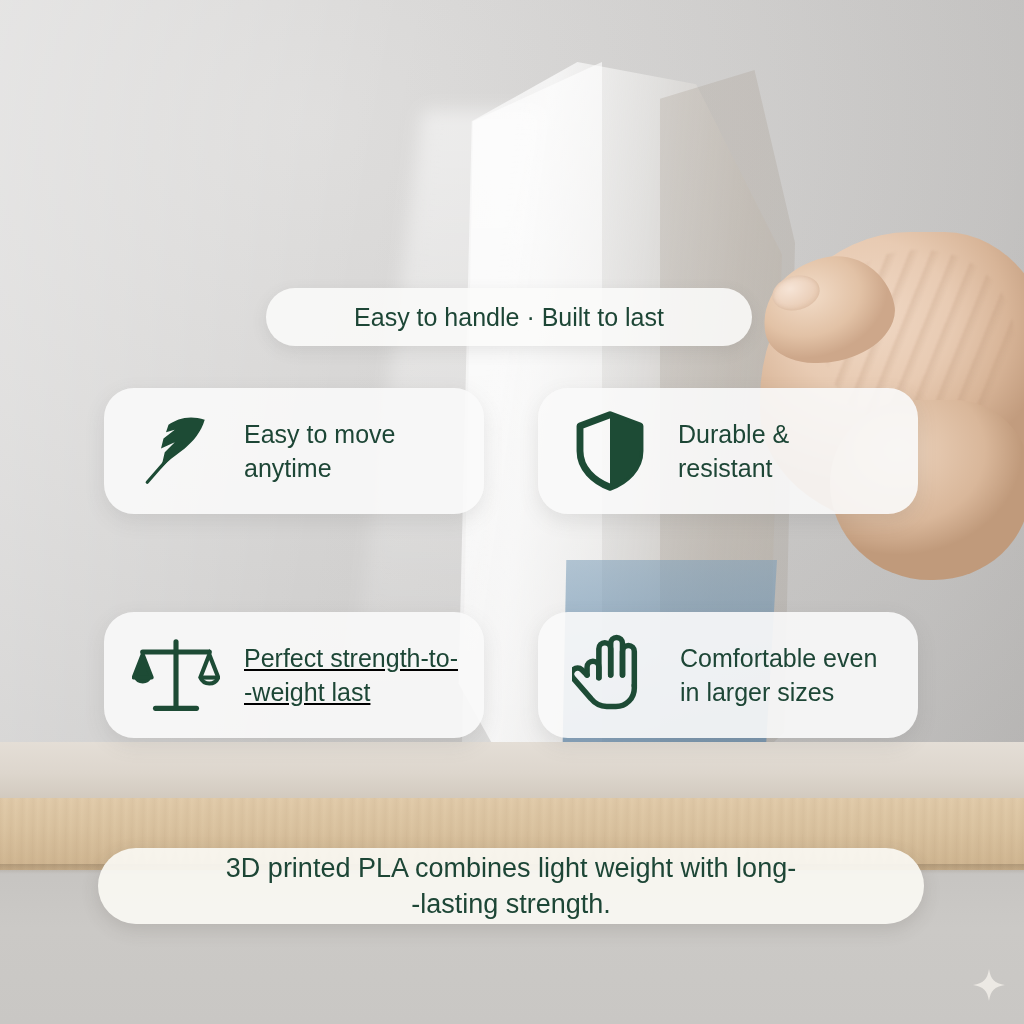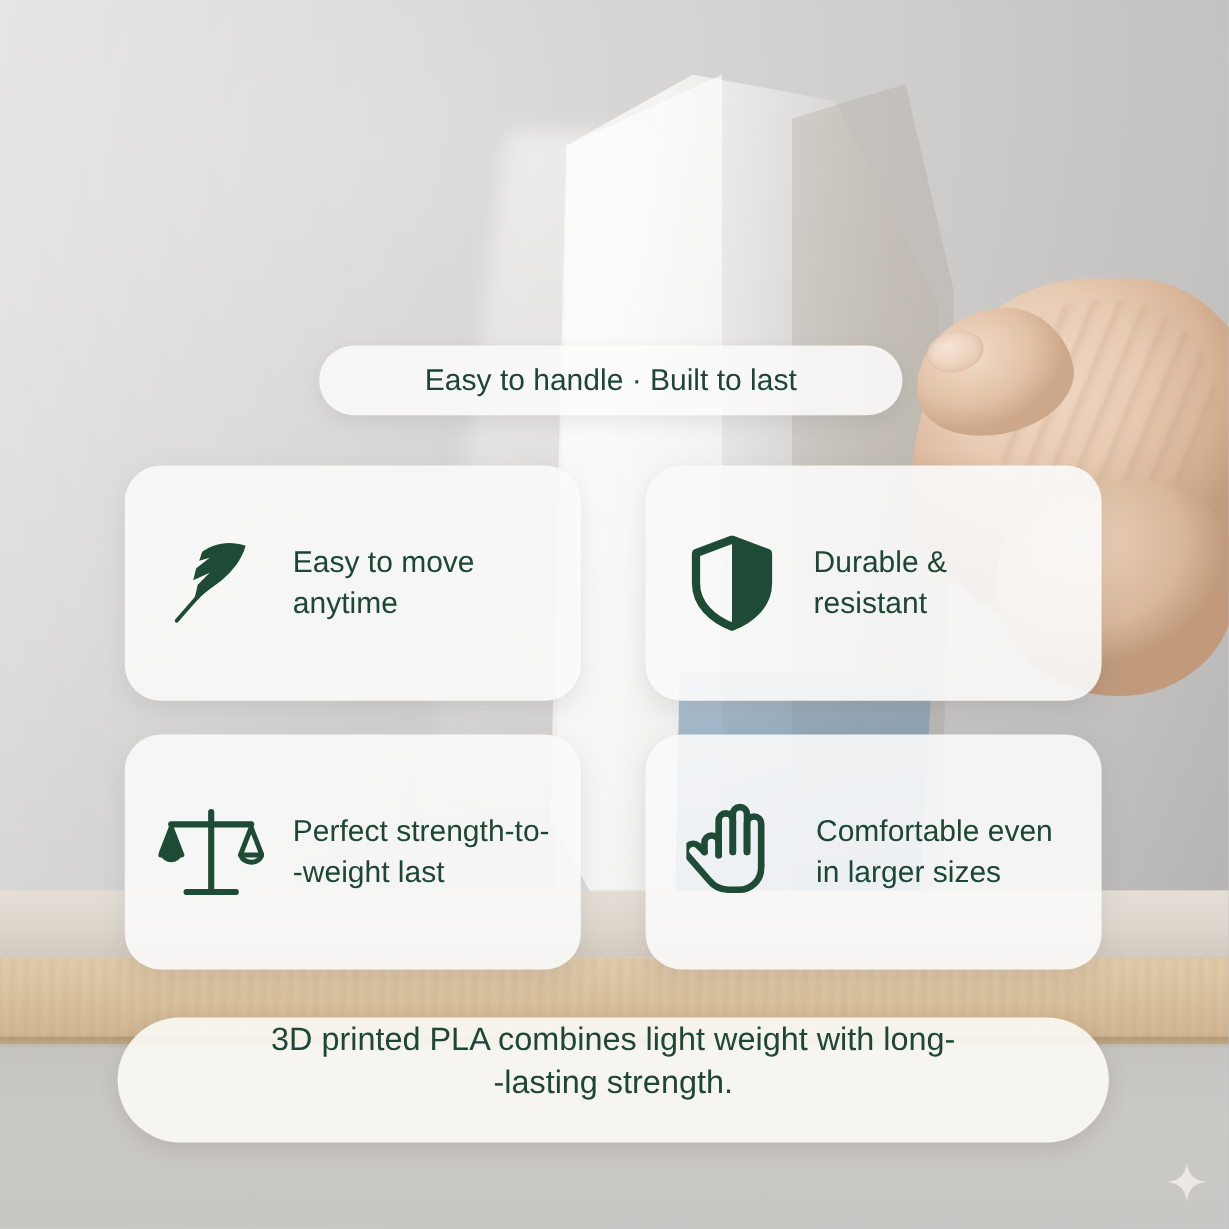--- a/index.html
+++ b/index.html
@@ -213,33 +213,33 @@
   .cards {
     position: absolute;
     left: 104px;
     top: 388px;
     width: 818px;
     height: 396px;
   }
   .card {
     position: absolute;
     width: 380px;
-    height: 196px;
+    height: 126px;
     border-radius: 30px;
     background: rgba(250,250,249,0.90);
     box-shadow: 0 7px 20px rgba(90,90,90,0.13);
     display: flex;
     align-items: center;
     padding: 0 22px 0 26px;
     box-sizing: border-box;
     gap: 22px;
   }
   .card.pos-0 { left: 0px;   top: 0px; }
   .card.pos-1 { left: 434px; top: 0px; align-items: center; }
-  .card.pos-2 { left: 0px;   top: 224px; }
+  .card.pos-2 { left: 0px;   top: 224px; text-decoration: underline; }
   .card.pos-3 { left: 434px; top: 224px; padding-left: 28px; }
 
   .card-icon {
     flex: 0 0 auto;
     width: 92px;
     height: 92px;
     display: flex;
     align-items: center;
     justify-content: center;
   }
@@ -248,25 +248,26 @@
     font-size: 25px;
     line-height: 1.38;
     color: #1d4636;
   }
 
   .caption-pill {
     position: absolute;
     left: 98px;
     top: 848px;
     width: 826px;
-    height: 104px;
+    height: 76px;
     border-radius: 52px;
     background: rgba(250,248,243,0.92);
     box-shadow: 0 6px 18px rgba(80,75,70,0.16);
     display: flex;
+    align-items: center;
     justify-content: center;
     text-align: center;
   }
   .caption-text {
     font-size: 27px;
     line-height: 1.35;
     color: #1d4636;
     max-width: 700px;
   }
 

